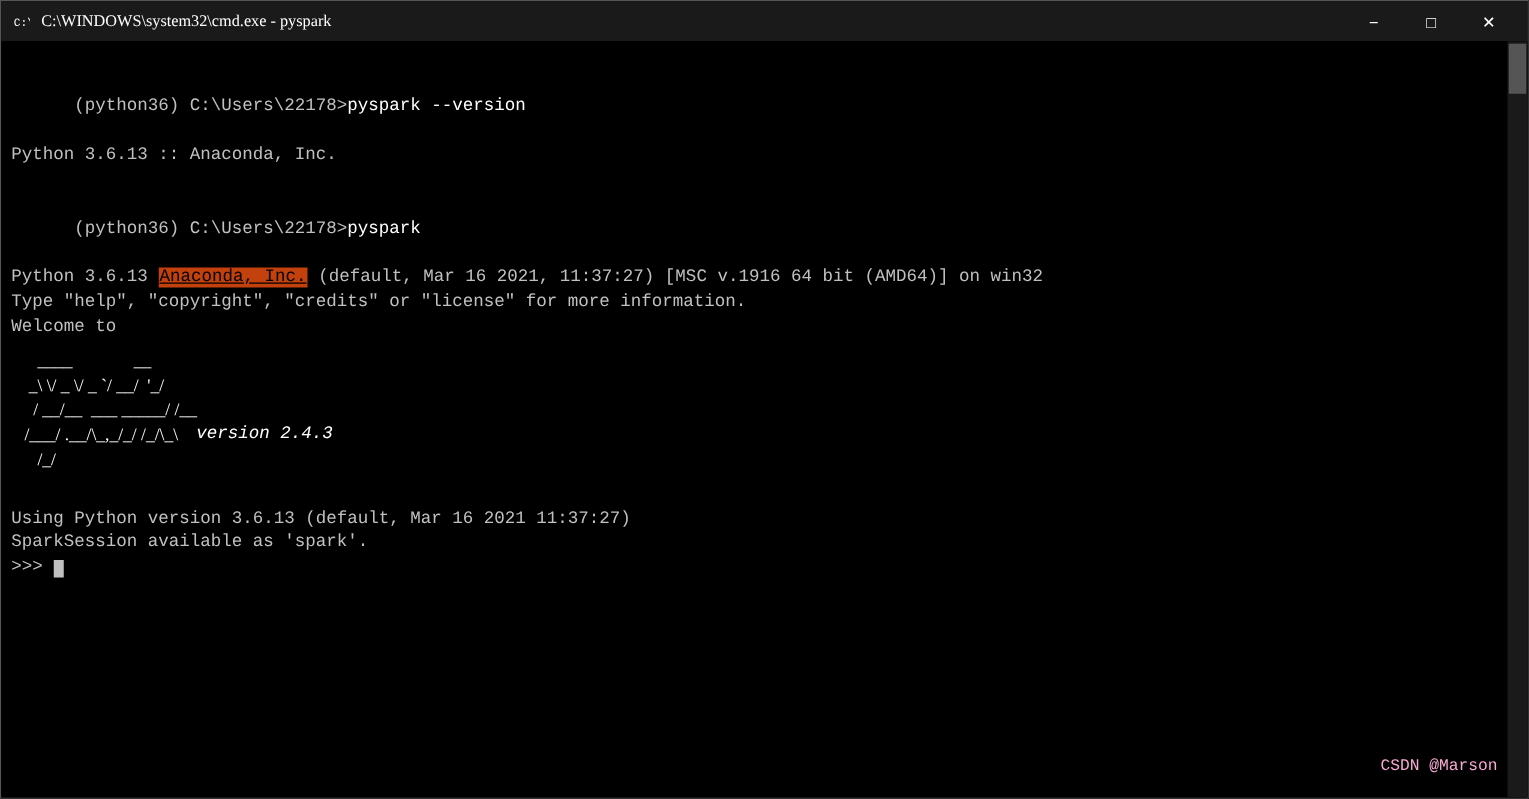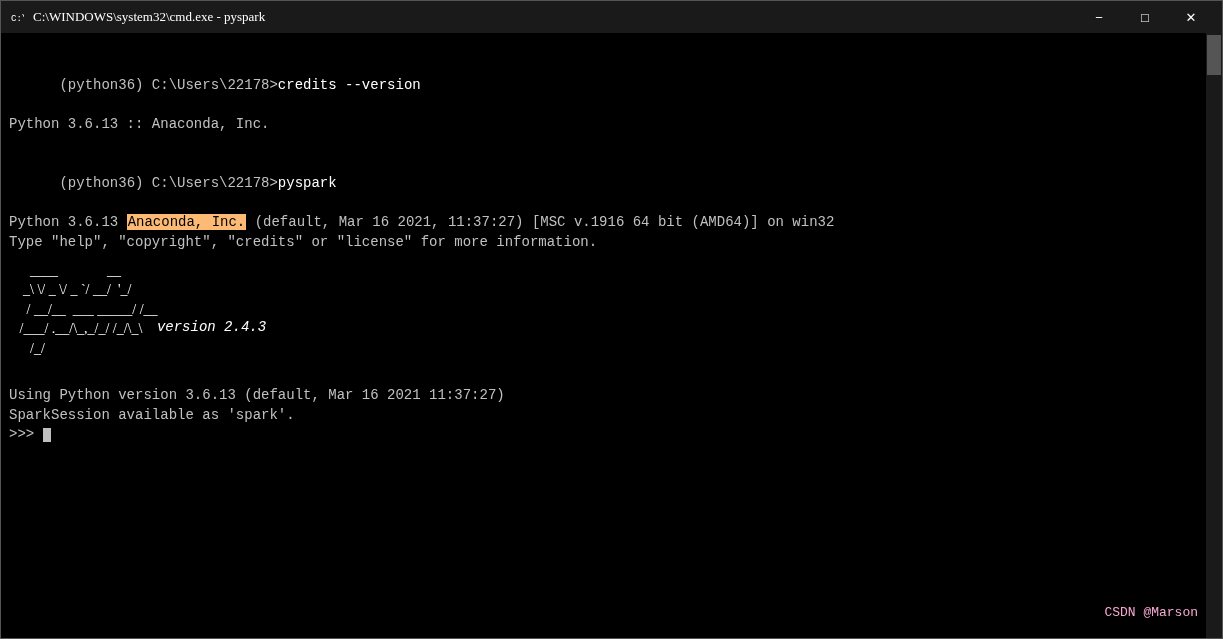--- a/index.html
+++ b/index.html
@@ -89,23 +89,24 @@
 
     .console-line .prompt {
       color: #c0c0c0;
     }
 
     .console-line .cmd {
       color: #ffffff;
     }
 
     .highlight-box {
-      background: #fdba74;
+      background: #c2410c;
       color: #000000;
       padding: 0 1px;
+      text-decoration: underline;
     }
 
     .spark-logo {
       margin: 8px 0;
       line-height: 1.2;
     }
 
     .spark-logo .logo-text {
       color: #ffffff;
       font-size: 14px;
@@ -176,35 +177,36 @@
       <button class="title-bar-btn">□</button>
       <button class="title-bar-btn close">✕</button>
     </div>
   </div>
 
   <div class="console-area">
 
     <div class="console-line">&nbsp;</div>
 
     <div class="console-line">
-      <span class="prompt">(python36) C:\Users\22178&gt;</span><span class="cmd">credits --version</span>
+      <span class="prompt">(python36) C:\Users\22178&gt;</span><span class="cmd">pyspark --version</span>
     </div>
 
     <div class="console-line">Python 3.6.13 :: Anaconda, Inc.</div>
 
     <div class="console-line">&nbsp;</div>
 
     <div class="console-line">
       <span class="prompt">(python36) C:\Users\22178&gt;</span><span class="cmd">pyspark</span>
     </div>
 
     <div class="console-line">Python 3.6.13 <span class="highlight-box">Anaconda, Inc.</span> (default, Mar 16 2021, 11:37:27) [MSC v.1916 64 bit (AMD64)] on win32</div>
 
     <div class="console-line">Type "help", "copyright", "credits" or "license" for more information.</div>
 
+    <div class="console-line">Welcome to</div>
 
     <div class="spark-logo">
       <div class="console-line logo-text">      ____              __</div>
       <div class="console-line logo-text">    _\ \/ _ \/ _ `/ __/  '_/</div>
       <div class="console-line logo-text">     / __/__  ___ _____/ /__</div>
       <div class="logo-row">
         <div class="console-line logo-text">   /___/ .__/\_,_/_/ /_/\_\   </div>
           <span class="spark-version">version 2.4.3</span>
       </div>
       <div class="console-line logo-text">      /_/</div>

